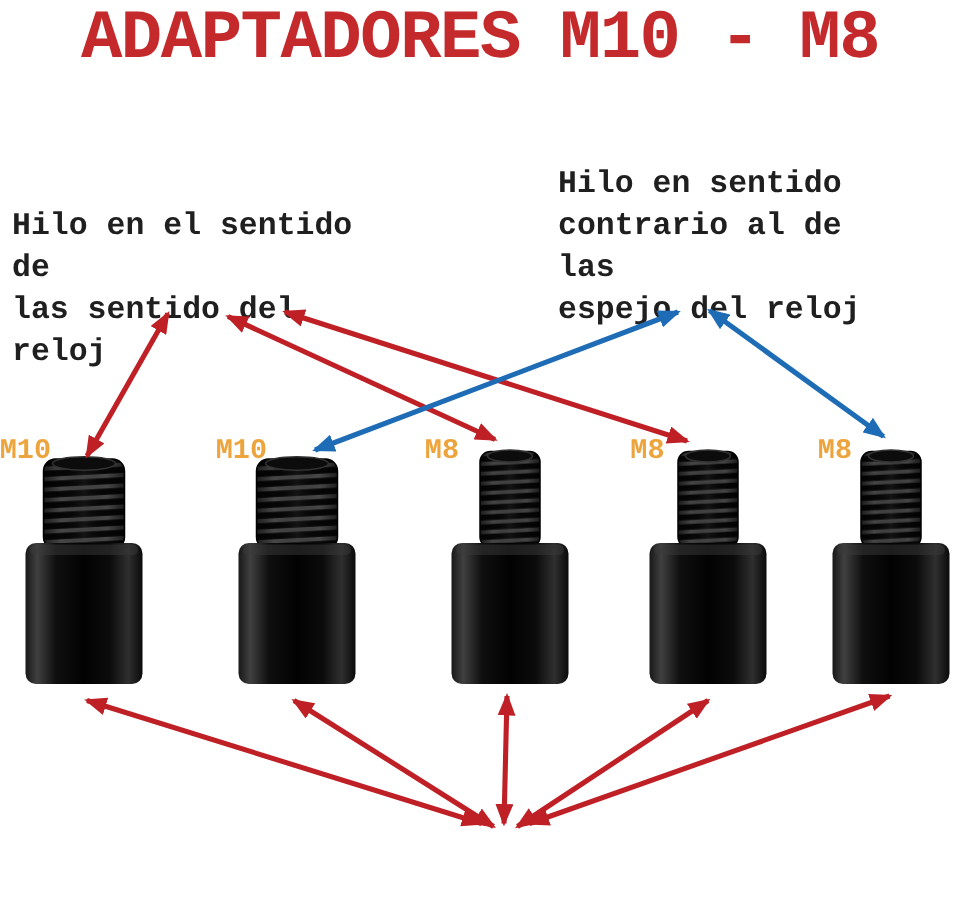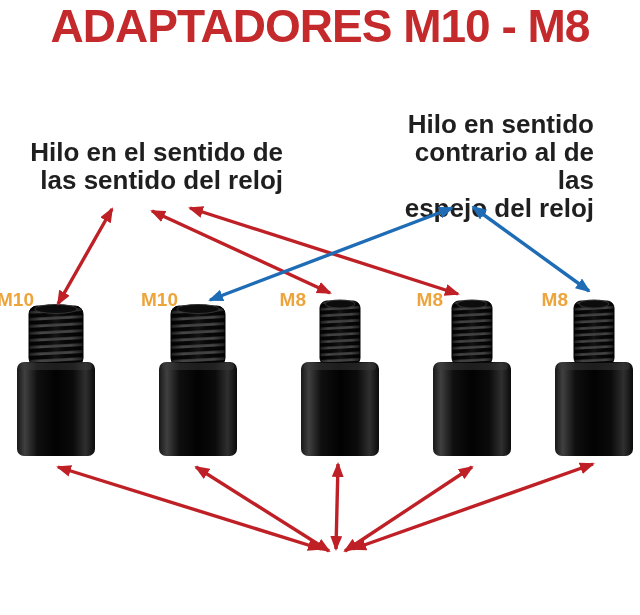--- a/index.html
+++ b/index.html
@@ -1,29 +1,29 @@
 <!DOCTYPE html>
 <html><head>
 <meta charset="utf-8">
 <style>
   html,body{margin:0;padding:0;background:#fff;}
   .canvas{
     position:relative;width:640px;height:615px;background:#ffffff;
-    font-family:Liberation Sans, sans-serif;overflow:hidden;
+    font-family:Liberation Mono, monospace;overflow:hidden;
   }
   .title{
     position:absolute;top:1px;left:0;right:0;text-align:center;
     font-size:46px;line-height:50px;font-weight:bold;letter-spacing:-1px;
     color:#c4292c;white-space:nowrap;
   }
   .note{
-    position:absolute;text-align:right;color:#1f1f1f;font-weight:bold;
-    font-size:26px;line-height:28px;
+    position:absolute;text-align:left;color:#1f1f1f;font-weight:bold;
+    font-size:21px;line-height:28px;
   }
-  .note-left{top:138px;left:21px;width:262px;}
+  .note-left{top:138px;left:8px;width:262px;}
   .note-right{top:110px;left:372px;width:222px;}
   .note-bottom{top:564px;left:0;width:640px;line-height:25px;}
   .size-label{
     position:absolute;top:291px;width:44px;text-align:right;
     color:#eda43c;font-weight:bold;font-size:19px;line-height:18px;
   }
   .lbl-1{left:-10px;}
   .lbl-2{left:134px;}
   .lbl-3{left:262px;}
   .lbl-4{left:399px;}

